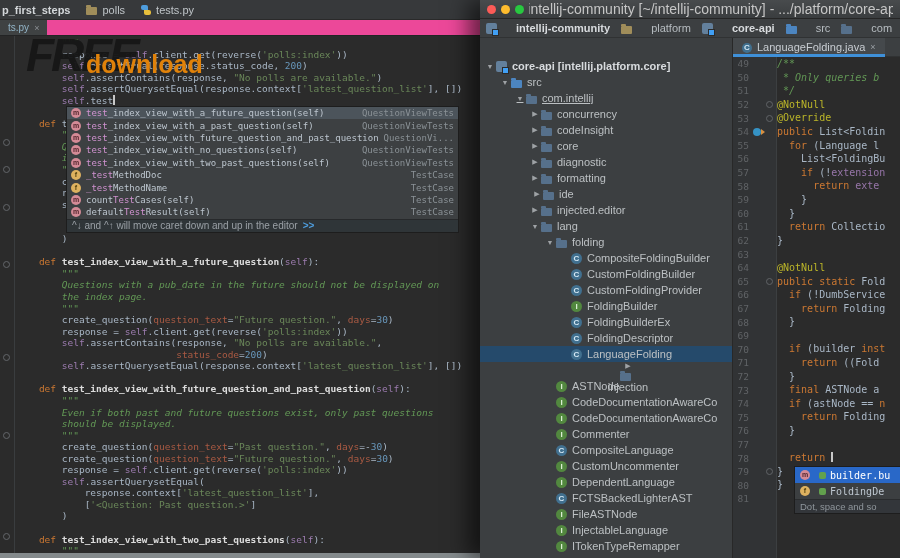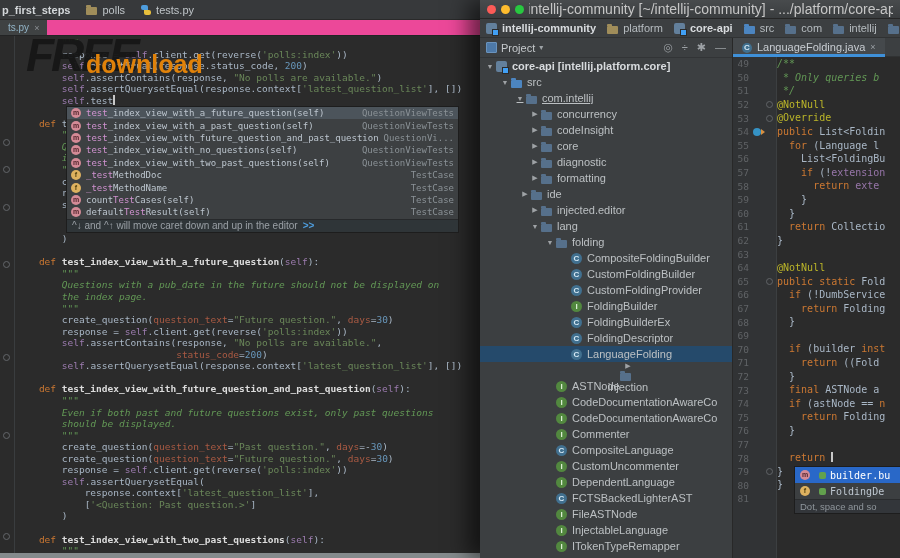--- a/index.html
+++ b/index.html
@@ -39,21 +39,21 @@
   .pp-foot .lnk{color:#4e9ddd;font-weight:bold}
   .py-bottom{position:absolute;left:0;bottom:0;width:480px;height:5px;background:#848a8c}
 
   
   .ijw{position:absolute;left:480px;top:0;width:420px;height:558px;background:#3c3f41;box-shadow:-12px 0 20px rgba(0,0,0,.55)}
   .mac{height:19px;background:linear-gradient(#484b4d,#3a3d3f);border-bottom:1px solid #262626;display:flex;align-items:center;gap:5px;padding:0 7px}
   .tl{width:9px;height:9px;border-radius:50%;flex:0 0 auto}
   .mac .ttl{flex:1;display:flex;align-items:flex-end;justify-content:center;gap:4px;font-size:14px;color:#c6c6c6;white-space:nowrap;overflow:hidden}
   .appic{width:11px;height:11px;border-radius:2px;background:linear-gradient(135deg,#e8454f,#7a3ff0 55%,#149bd7);flex:0 0 auto}
   .ij-nav{height:19px;background:#3c3f41;border-bottom:1px solid #303233;display:flex;align-items:center;gap:11px;padding:0 6px;font-size:11px;color:#b6bcc0;white-space:nowrap;overflow:hidden}
-  .ij-nav .bc{display:flex;align-items:center;gap:5px}
+  .ij-nav .bc{display:flex;align-items:center;gap:19px}
   .ij-nav .bold{font-weight:bold;color:#d8dbde}
   .ij-main{position:absolute;top:38px;left:0;right:0;bottom:0;display:flex}
   .pp-panel{width:253px;background:#3c3f41;border-right:1px solid #282828;position:relative;flex:0 0 auto}
   .pp-head{height:20px;display:flex;align-items:center;gap:4px;padding:0 6px;font-size:11px;color:#c6cacd;border-bottom:1px solid #323436}
   .pp-head .pic{width:11px;height:11px;background:#4d79a8;border:1px solid #6a93bd;border-radius:1px}
   .pp-head .hicons{margin-left:auto;display:flex;gap:9px;color:#9da2a6;font-size:11px}
   .ptree{position:absolute;top:20px;left:0;right:0;bottom:0;overflow:hidden}
   .trow{height:16px;display:flex;align-items:center;font-size:11px;color:#bcc0c3;white-space:nowrap}
   .trow.sel{background:#254a6b}
   .tarrow{width:12px;font-size:7px;color:#9ea2a5;text-align:center;flex:0 0 auto}
@@ -222,31 +222,20 @@
         <span class="bc">
           <span class="fold16 f-pkg" style="display: inline-block;"></span>
           <span>intellij</span>
         </span>
         <span class="bc">
           <span class="fold16 f-pkg" style="display: inline-block;"></span>
         </span>
       </div>
     <div class="ij-main">
       <div class="pp-panel">
-        <div class="pp-head">
-          <span class="pic"></span>
-          <span>Project</span>
-          <span style="font-size:8px;color:#9da2a6">▾</span>
-          <span class="hicons">
-              <span>◎</span>
-              <span>÷</span>
-              <span>✱</span>
-              <span>—</span>
-            </span>
-        </div>
         <div class="ptree">
             <div class="trow" style="padding-left: 4px;">
               <span class="tarrow">▼</span>
               <span class="tic tic-mod"></span>
               <span class="tlabel bold">core-api [intellij.platform.core]</span>
             </div>
             <div class="trow" style="padding-left: 19px;">
               <span class="tarrow">▼</span>
               <span class="tic fold16 f-src"></span>
               <span class="tlabel">src</span>
@@ -274,21 +263,21 @@
             <div class="trow" style="padding-left: 49px;">
               <span class="tarrow">▶</span>
               <span class="tic fold16 f-pkg"></span>
               <span class="tlabel">diagnostic</span>
             </div>
             <div class="trow" style="padding-left: 49px;">
               <span class="tarrow">▶</span>
               <span class="tic fold16 f-pkg"></span>
               <span class="tlabel">formatting</span>
             </div>
-            <div class="trow" style="padding-left: 39px;">
+            <div class="trow" style="padding-left: 51px;">
               <span class="tarrow">▶</span>
               <span class="tic fold16 f-pkg"></span>
               <span class="tlabel">ide</span>
             </div>
             <div class="trow" style="padding-left: 49px;">
               <span class="tarrow">▶</span>
               <span class="tic fold16 f-pkg"></span>
               <span class="tlabel">injected.editor</span>
             </div>
             <div class="trow" style="padding-left: 49px;">

